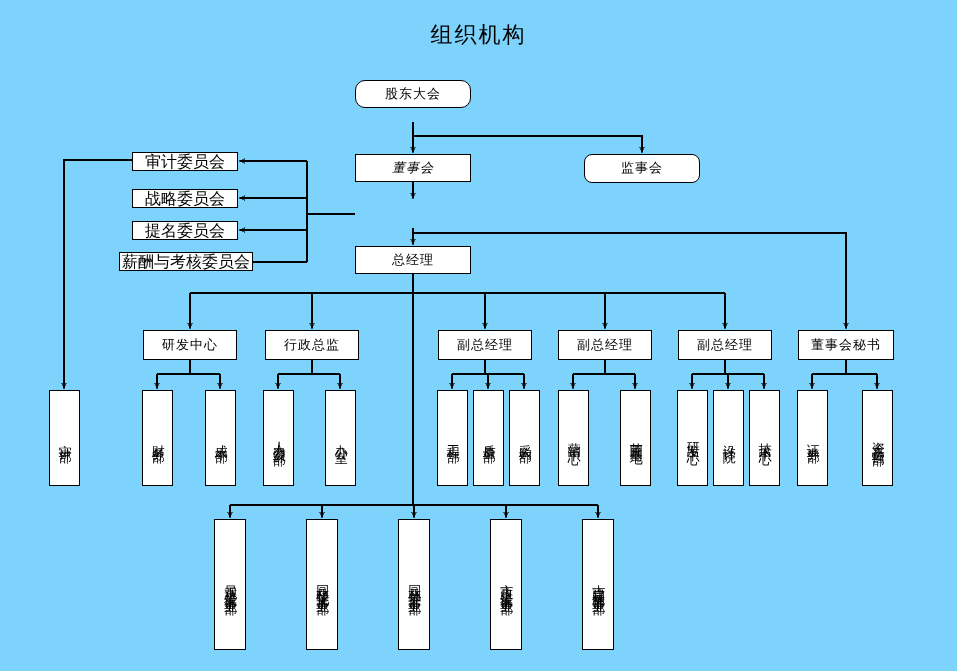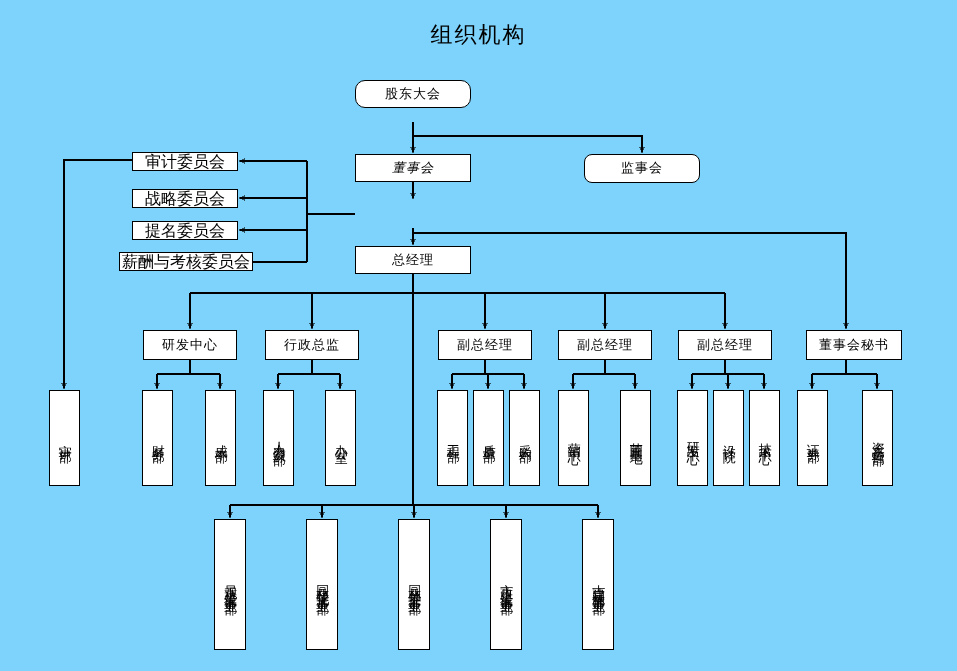--- a/index.html
+++ b/index.html
@@ -163,21 +163,21 @@
   <div class="node h small" style="left: 132px; top: 152px; width: 106px; height: 19px;">审计委员会</div>
   <div class="node h small" style="left: 132px; top: 189px; width: 106px; height: 19px;">战略委员会</div>
   <div class="node h small" style="left: 132px; top: 221px; width: 106px; height: 19px; text-align: right;">提名委员会</div>
   <div class="node h small" style="left: 119px; top: 252px; width: 134px; height: 19px;">薪酬与考核委员会</div>
 
   <div class="node h" style="left: 143px; top: 330px; width: 94px; height: 30px;">研发中心</div>
   <div class="node h" style="left: 265px; top: 330px; width: 94px; height: 30px;">行政总监</div>
   <div class="node h" style="left: 438px; top: 330px; width: 94px; height: 30px;">副总经理</div>
   <div class="node h" style="left: 558px; top: 330px; width: 94px; height: 30px;">副总经理</div>
   <div class="node h" style="left: 678px; top: 330px; width: 94px; height: 30px;">副总经理</div>
-  <div class="node h" style="left: 798px; top: 330px; width: 96px; height: 30px; margin-left: 8px;">董事会秘书</div>
+  <div class="node h" style="left: 798px; top: 330px; width: 96px; height: 30px;">董事会秘书</div>
 
   <div class="node v" style="left: 49px; top: 390px; width: 31px; height: 96px;">审计部</div>
   <div class="node v" style="left: 142px; top: 390px; width: 31px; height: 96px;">财务部</div>
   <div class="node v" style="left: 205px; top: 390px; width: 31px; height: 96px;">成本部</div>
   <div class="node v" style="left: 263px; top: 390px; width: 31px; height: 96px;">人力资源部</div>
   <div class="node v" style="left: 325px; top: 390px; width: 31px; height: 96px;">办公室</div>
 
   <div class="node v" style="left: 437px; top: 390px; width: 31px; height: 96px;">工程部</div>
   <div class="node v" style="left: 473px; top: 390px; width: 31px; height: 96px;">质量部</div>
   <div class="node v" style="left: 509px; top: 390px; width: 31px; height: 96px;">采购部</div>

